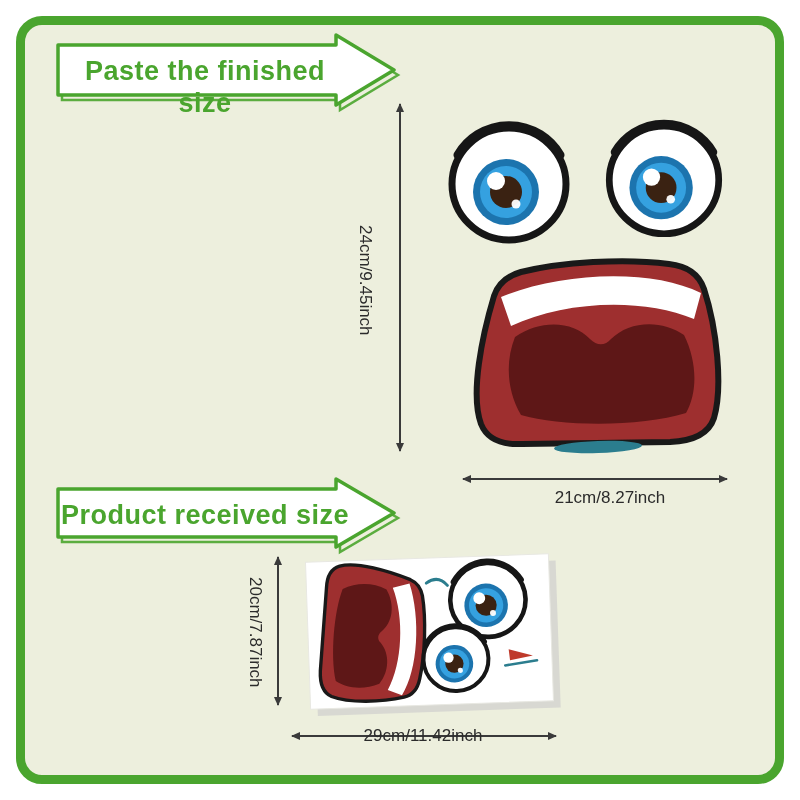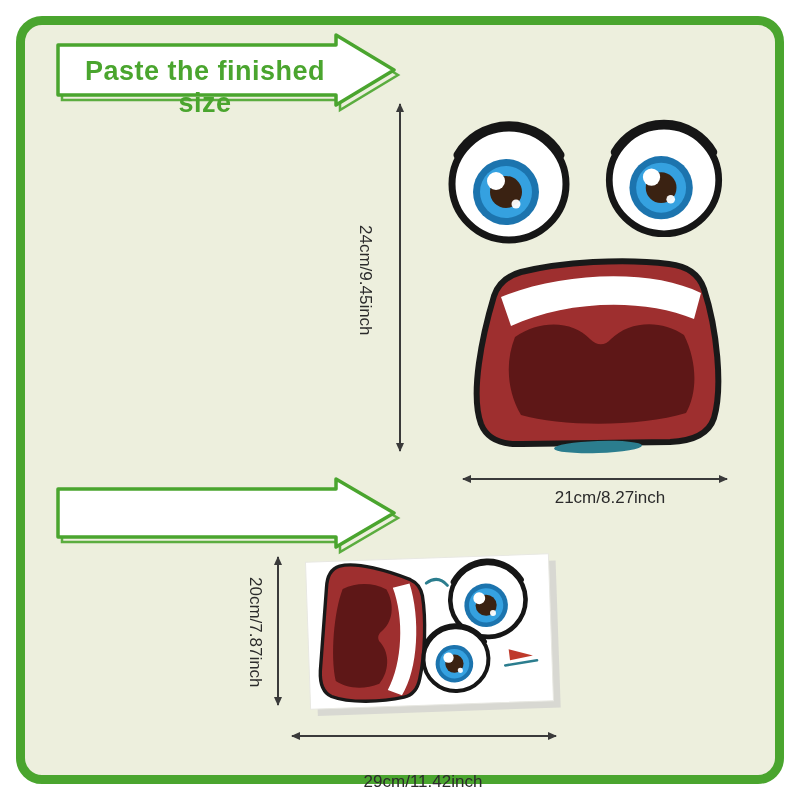--- a/index.html
+++ b/index.html
@@ -25,21 +25,21 @@
   .banner1{top:55px;}
   .banner2{top:499px;}
   .dim{
     position:absolute;z-index:3;color:#2b2b2b;font-size:17px;
     display:flex;align-items:center;justify-content:center;
   }
   .dim-v{writing-mode:vertical-rl;}
   .dimv1{left:350px;top:145px;width:30px;height:270px;}
   .dimh1{left:476px;top:487px;width:268px;height:22px;}
   .dimv2{left:240px;top:557px;width:30px;height:150px;}
-  .dimh2{left:290px;top:771px;width:266px;height:22px;}
+  .dimh2{left:290px;top:725px;width:266px;height:22px;}
 </style>
 </head>
 <body>
 
 <div class="stage">
 
   <div class="frame"></div>
 
   <svg class="art" width="800" height="800" viewBox="0 0 800 800">
     <defs>
@@ -102,19 +102,20 @@
         <path d="M 428 583 Q 440 575 449 586" fill="none" stroke="var(--teal,#2b7d8e)" stroke-width="3" stroke-linecap="round"></path>
         <use href="#eyeShape" transform="translate(489 602) scale(0.66)"></use>
         <use href="#eyeShape" transform="translate(455 660) scale(0.57)"></use>
         <path d="M 508 652 L 532 659 L 509 663 Z" fill="#bf3a2b"></path>
         <path d="M 504 668 L 536 664" stroke="var(--teal,#2b7d8e)" stroke-width="2.5" stroke-linecap="round" fill="none"></path>
       </g>
     </g>
   </svg>
 
   <div class="banner-label banner1">Paste the finished size</div>
+  <div class="banner-label banner2">Product received size</div>
 
   <div class="dim dim-v dimv1">24cm/9.45inch</div>
   <div class="dim dimh1">21cm/8.27inch</div>
   <div class="dim dim-v dimv2">20cm/7.87inch</div>
   <div class="dim dimh2">29cm/11.42inch</div>
 
 </div>
 
 </body></html>

